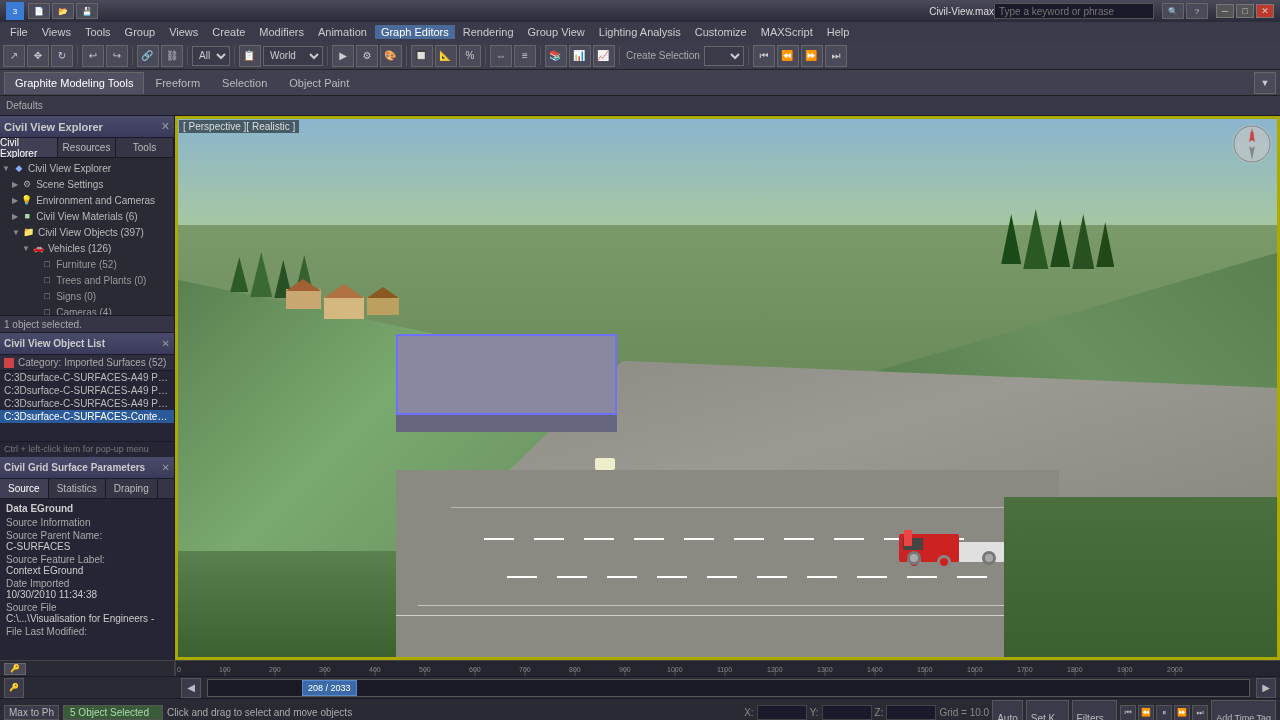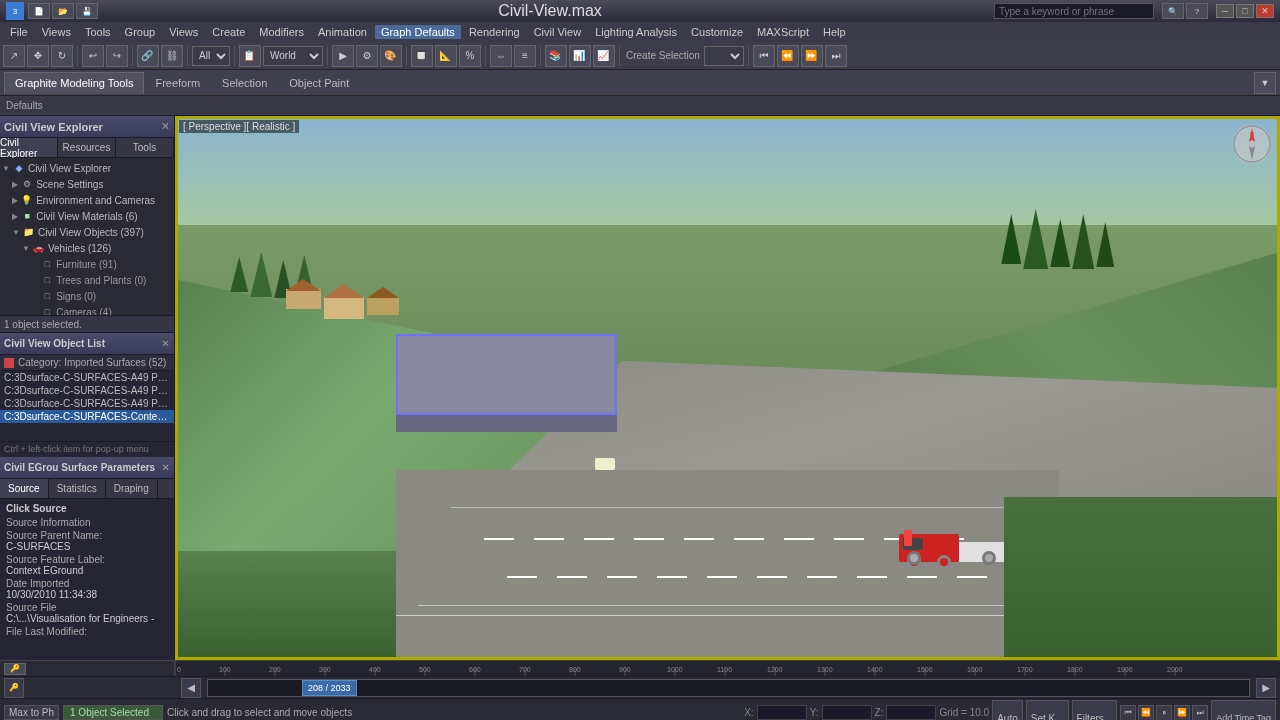--- a/index.html
+++ b/index.html
@@ -1,20 +1,20 @@
 <!DOCTYPE html>
 <html><head>
   <meta charset="utf-8">
   <style>
     * { margin: 0; padding: 0; box-sizing: border-box; }
     body { width: 1280px; height: 720px; overflow: hidden; font-family: 'Segoe UI', Tahoma, Arial, sans-serif; font-size: 11px; background: #2a2a2a; color: #ddd; }
 
     
     #title-bar { height: 22px; background: linear-gradient(to bottom, #4a4a5a, #2a2a3a); display: flex; align-items: center; padding: 0 6px; color: #ccc; font-size: 11px; }
-    #title-bar .title { flex: 1; text-align: center; font-size: 16px; color: #ddd; }
+    #title-bar .title { flex: 1; text-align: right; font-size: 10px; color: #ddd; }
     #title-bar .win-controls { display: flex; gap: 2px; }
     #title-bar .win-btn { width: 18px; height: 14px; background: #555; border: 1px solid #777; font-size: 9px; display: flex; align-items: center; justify-content: center; cursor: pointer; color: #ccc; }
     #title-bar .win-btn.close { background: #c0392b; }
     #title-bar .logo { width: 18px; height: 18px; background: #3a7bd5; display: flex; align-items: center; justify-content: center; font-size: 8px; color: white; margin-right: 4px; }
     #title-bar .search-box { background: #1a1a2a; border: 1px solid #555; color: #aaa; font-size: 10px; padding: 1px 4px; width: 160px; height: 16px; margin-right: 4px; }
 
     
     #menu-bar { height: 20px; background: #3a3a4a; display: flex; align-items: center; padding: 0 4px; gap: 2px; }
     .menu-item { padding: 1px 6px; font-size: 11px; color: #ccc; cursor: pointer; white-space: nowrap; }
     .menu-item.active { background: #4a6a9a; color: white; }
@@ -130,23 +130,23 @@
 
 <div id="menu-bar">
   <div class="menu-item">File</div>
   <div class="menu-item">Views</div>
   <div class="menu-item">Tools</div>
   <div class="menu-item">Group</div>
   <div class="menu-item">Views</div>
   <div class="menu-item">Create</div>
   <div class="menu-item">Modifiers</div>
   <div class="menu-item">Animation</div>
-  <div class="menu-item active">Graph Defaults</div>
+  <div class="menu-item active">Graph Editors</div>
   <div class="menu-item">Rendering</div>
-  <div class="menu-item">Civil View</div>
+  <div class="menu-item">Group View</div>
   <div class="menu-item">Lighting Analysis</div>
   <div class="menu-item">Customize</div>
   <div class="menu-item">MAXScript</div>
   <div class="menu-item">Help</div>
 </div>
 
 <div class="toolbar-row">
   <div class="tb-btn">↗</div>
   <div class="tb-btn">✥</div>
   <div class="tb-btn">↻</div>
@@ -244,21 +244,21 @@
           <span class="tree-text">Civil View Objects (397)</span>
       </div>
       <div class="tree-item" style="padding-left:22px;">
         <span class="expand-arrow">▼</span>
           <span class="tree-icon" style="color:#ffaa66;">🚗</span>
           <span class="tree-text">Vehicles (126)</span>
       </div>
       <div class="tree-item" style="padding-left:32px;color:#999;">
         <span class="expand-arrow" style="color:transparent;">▶</span>
           <span class="tree-icon">□</span>
-          <span class="tree-text">Furniture (91)</span>
+          <span class="tree-text">Furniture (52)</span>
       </div>
       <div class="tree-item" style="padding-left:32px;color:#999;">
         <span class="expand-arrow" style="color:transparent;">▶</span>
           <span class="tree-icon">□</span>
           <span class="tree-text">Trees and Plants (0)</span>
       </div>
       <div class="tree-item" style="padding-left:32px;color:#999;">
         <span class="expand-arrow" style="color:transparent;">▶</span>
           <span class="tree-icon">□</span>
           <span class="tree-text">Signs (0)</span>
@@ -282,30 +282,30 @@
     <div class="obj-list-category" style="display:flex;align-items:center;"><span style="width:10px;height:10px;background:#cc4444;display:inline-block;margin-right:4px;"></span>Category: Imported Surfaces (52)</div>
     <div id="obj-list-content" style="height:70px;overflow-y:auto;flex-shrink:0;">
       <div class="obj-list-item">C:3Dsurface-C-SURFACES-A49 PavedSlar...</div>
       <div class="obj-list-item">C:3Dsurface-C-SURFACES-A49 PavedSlar...</div>
       <div class="obj-list-item">C:3Dsurface-C-SURFACES-A49 PavedSlar...</div>
       <div class="obj-list-item selected">C:3Dsurface-C-SURFACES-Context EGrou...</div>
     </div>
     <div style="height:16px;background:#252535;border-top:1px solid #1a1a2a;font-size:9px;color:#777;padding:2px 4px;flex-shrink:0;">Ctrl + left-click item for pop-up menu</div>
 
     <div id="surf-params-header">
-      <span style="font-size:10px;color:#ccc;font-weight:bold;">Civil EGrou Surface Parameters</span>
+      <span style="font-size:10px;color:#ccc;font-weight:bold;">Civil Grid Surface Parameters</span>
       <span style="font-size:10px;color:#999;cursor:pointer;">✕</span>
     </div>
     <div id="surf-params-tabs">
       <div class="surf-tab active">Source</div>
       <div class="surf-tab">Statistics</div>
       <div class="surf-tab">Draping</div>
     </div>
     <div id="surf-params-body" style="flex:1;overflow-y:auto;background:#252535;padding:4px 6px;">
-      <div class="param-section-title">Click Source</div>
+      <div class="param-section-title">Data EGround</div>
       <div class="param-row">
         <span class="param-label">Source Information</span>
       </div>
       <div class="param-row">
         <div class="param-label">Source Parent Name:</div>
         <div class="param-value">C-SURFACES</div>
       </div>
       <div class="param-row">
         <div class="param-label">Source Feature Label:</div>
         <div class="param-value">Context EGround</div>
@@ -477,21 +477,21 @@
   </div>
   <div class="tl-btn">◀</div>
   <div id="timeline-track" style="flex:1;height:18px;background:#1a1a25;border:1px solid #555;position:relative;display:flex;align-items:center;">
     <div id="timeline-thumb" style="left:9%;width:55px;">208 / 2033</div>
   </div>
   <div class="tl-btn">▶</div>
 </div>
 
 <div id="status-bar" style="height:28px;background:#2a2a35;border-top:1px solid #1a1a2a;display:flex;align-items:center;padding:0 4px;gap:4px;">
   <div class="status-mode">Max to Ph</div>
-  <div style="background:#3a5a3a;border:1px solid #555;padding:1px 6px;font-size:10px;color:#aaddaa;min-width:100px;">1 Object Selected</div>
+  <div style="background:#3a5a3a;border:1px solid #555;padding:1px 6px;font-size:10px;color:#aaddaa;min-width:100px;">5 Object Selected</div>
   <div class="status-msg">Click and drag to select and move objects</div>
   <div class="status-right">
     <span class="status-label">X:</span>
     <input class="status-field" type="text" value="" style="width: 50px;">
     <span class="status-label">Y:</span>
     <input class="status-field" type="text" value="" style="width: 50px;">
     <span class="status-label">Z:</span>
     <input class="status-field" type="text" value="" style="width: 50px;">
     <span class="status-label">Grid = 10.0</span>
     <div class="status-btn">Auto</div>

